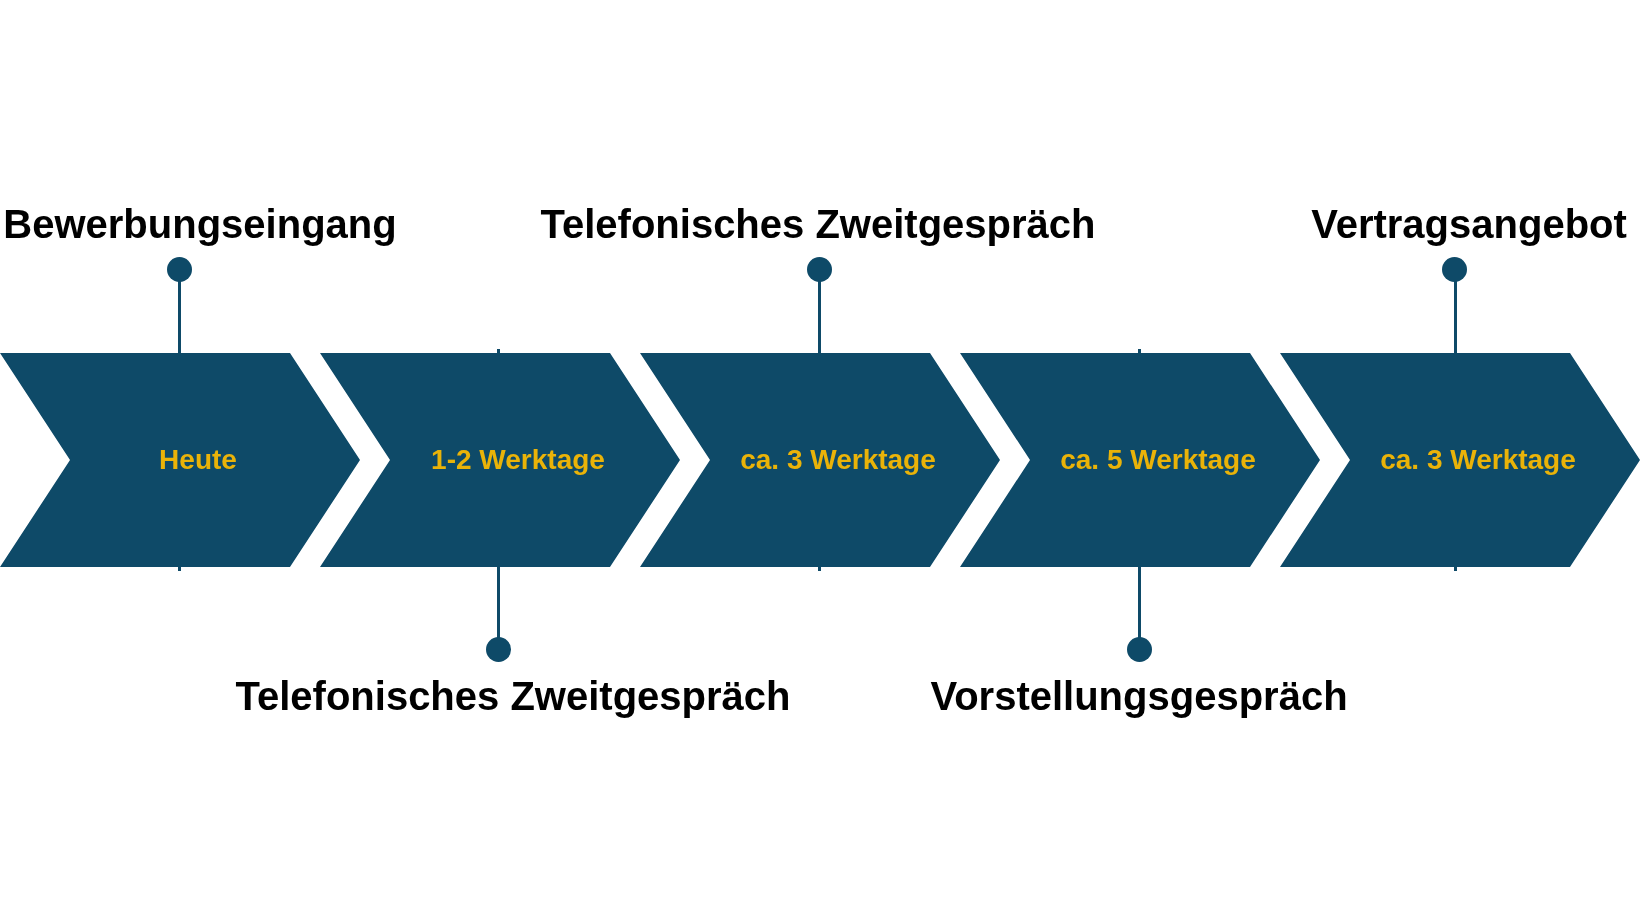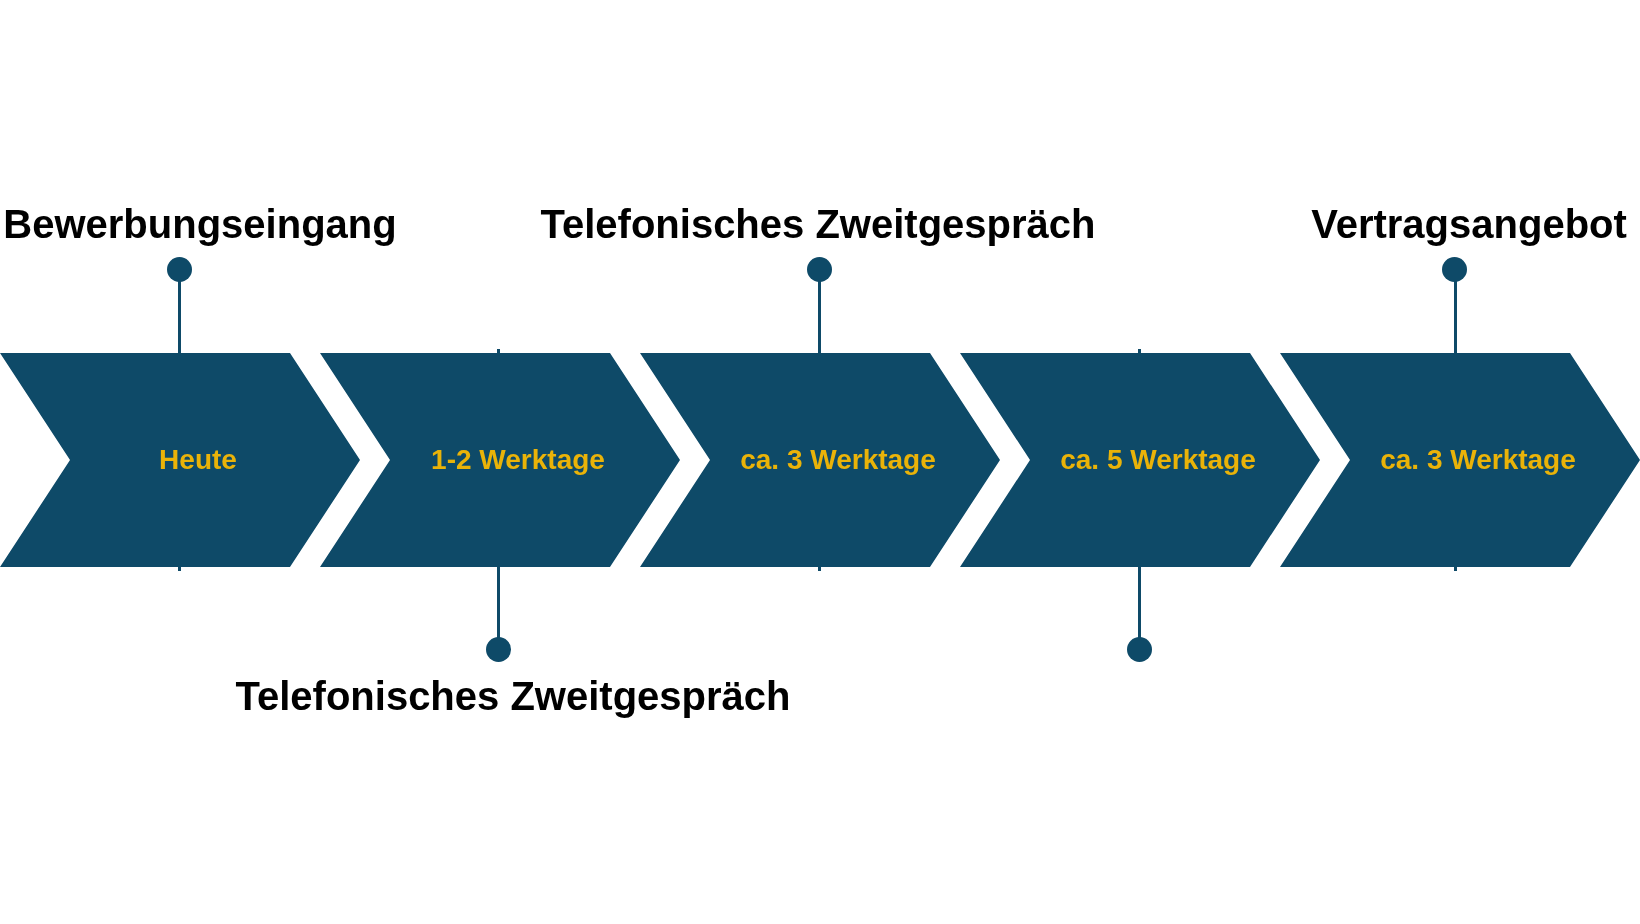--- a/index.html
+++ b/index.html
@@ -84,20 +84,21 @@
 
   <div class="dot top" style="left:167px"></div>
   <div class="dot bottom" style="left:486px"></div>
   <div class="dot top" style="left:807px"></div>
   <div class="dot bottom" style="left:1127px"></div>
   <div class="dot top" style="left:1442px"></div>
 
   <div class="milestone top" style="left:200px">Bewerbungseingang</div>
   <div class="milestone bottom" style="left:513px">Telefonisches Zweitgespräch</div>
   <div class="milestone top" style="left:818px">Telefonisches Zweitgespräch</div>
+  <div class="milestone bottom" style="left:1139px">Vorstellungsgespräch</div>
   <div class="milestone top" style="left:1469px">Vertragsangebot</div>
 
   <div class="arrow a1">
     <span>Heute</span>
   </div>
   <div class="arrow a2">
     <span>1-2 Werktage</span>
   </div>
   <div class="arrow a3">
     <span>ca. 3 Werktage</span>

